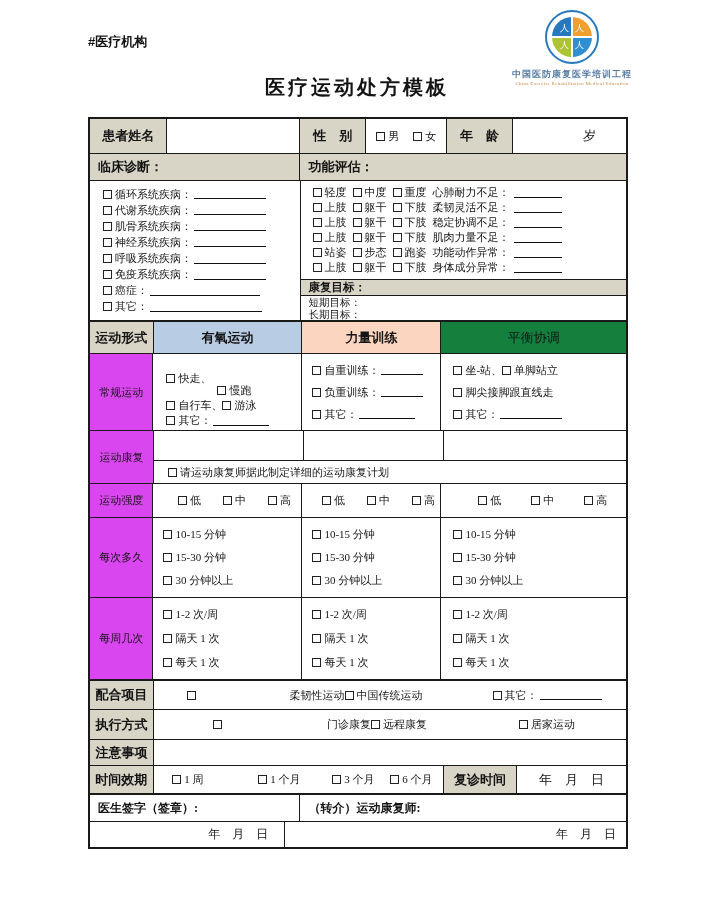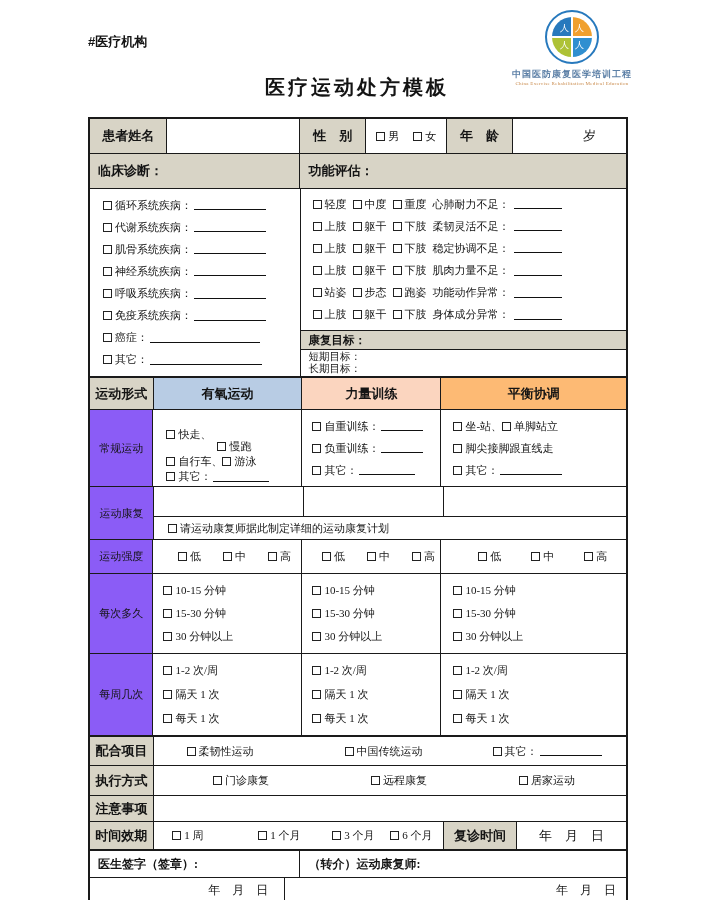--- a/index.html
+++ b/index.html
@@ -30,26 +30,26 @@
 
   
   .tbl { position:absolute; left:88px; top:117px; width:540px; border:2px solid #1a1a1a; background:#fff; }
   .row { display:flex; align-items:stretch; border-top:1px solid #1a1a1a; }
   .row:first-child { border-top:none; }
   .row.thick { border-top-width:2px; }
   .c { border-right:1px solid #1a1a1a; display:flex; flex-direction:column; justify-content:center; }
   .c:last-child { border-right:none; }
   .grow { flex:1 1 auto; }
   .hdr { background:#d8d4c6; font-weight:bold; }
-  .mid { background:#8b5cf6; }   
+  .mid { background:#d946ef; }   
   .ctr { align-items:center; text-align:center; }
   .padl { padding-left:8px; }
   .fs12 { font-size:13px; } .fs11 { font-size:11px; }
 
-  .h34{height:34px;} .h27{height:35px;} .h188{height:188px;} .h33{height:33px;}
+  .h34{height:34px;} .h27{height:27px;} .h188{height:140px;} .h33{height:33px;}
   .h77{height:77px;} .h53{height:53px;} .h34b{height:34px;} .h80{height:80px;}
   .h82{height:82px;} .h30{height:30px;} .h26{height:26px;gap:40px;} .h28{height:28px;}
 
   .cw78{width:78px;} .cw134{width:134px;} .cw66{width:66px;} .cw82{width:82px;} .cw114{width:114px;}
   .cw212{width:212px;} .cw328{width:328px;}
   .cw64{width:64px;} .cw150{width:150px;} .cw140{width:140px;} .cw186{width:186px;}
   .cw293{width:293px;} .cw73{width:73px;} .cw110{width:110px;}
 
   
   .ck { display:inline-block; width:9px; height:9px; border:1px solid #222; background:#fff;
@@ -69,21 +69,21 @@
   .assess { height:142px; display:flex; flex-direction:column; justify-content:space-around;
             padding:4px 4px 4px 12px; font-size:11px; border-bottom:1px solid #1a1a1a; }
   .goals-hdr { height:19px; background:#d8d4c6; font-weight:bold; font-size:11.5px;
                padding-left:8px; display:flex; align-items:center; border-bottom:1px solid #1a1a1a; }
   .goals-body { height:26px; padding:1px 0 0 8px; font-size:10.5px; line-height:12px; }
 
   .opt3 { flex-direction:row; align-items:center; gap:22px; padding-left:14px; font-size:11px; }
   .opt3.wide { gap:30px; padding-left:18px; }
 
   .mrow { flex-direction:row; align-items:center; font-size:11px; }
-  .m1 { margin-left:8px; width:158px; } .m2 { width:148px; }
+  .m1 { margin-left:8px; width:158px;justify-content:space-between; } .m2 { width:148px; }
   .v1 { margin-left:8px; width:86px; } .v2 { width:74px; } .v3 { width:58px; }
 
   .sig { font-weight:bold; font-size:12px; justify-content:center; }
   .dateR { align-items:flex-end; justify-content:center; font-size:12px; }
   .pr16 { padding-right:16px; } .pr10 { padding-right:10px; }
   .blank { background:#fff; }
 </style>
 </head>
 <body>
 
@@ -280,21 +280,21 @@
           <div>短期目标：</div>
           <div>长期目标：</div>
         </div>
       </div>
     </div>
 
     <div class="row h33 thick">
       <div class="c cw64 hdr ctr fs12">运动形式</div>
       <div class="c cw150 ctr fs12" style="background:#b8cce4; font-weight:bold;">有氧运动</div>
       <div class="c cw140 ctr fs12" style="background:#fbd5bf; font-weight:bold;">力量训练</div>
-      <div class="c cw186 ctr fs12" style="background:#fdba74; font-weight:bold;">平衡协调</div>
+      <div class="c cw186 ctr fs12" style="background:#15803d; font-weight:normal;">平衡协调</div>
     </div>
 
     <div class="row h77">
       <div class="c cw64 mid ctr fs11">常规运动</div>
       <div class="c cw150 list-col" style="">
         <span class="line">
           <span class="ci">
               <span class="ck"></span>
               <span>快走、</span>
             </span>

